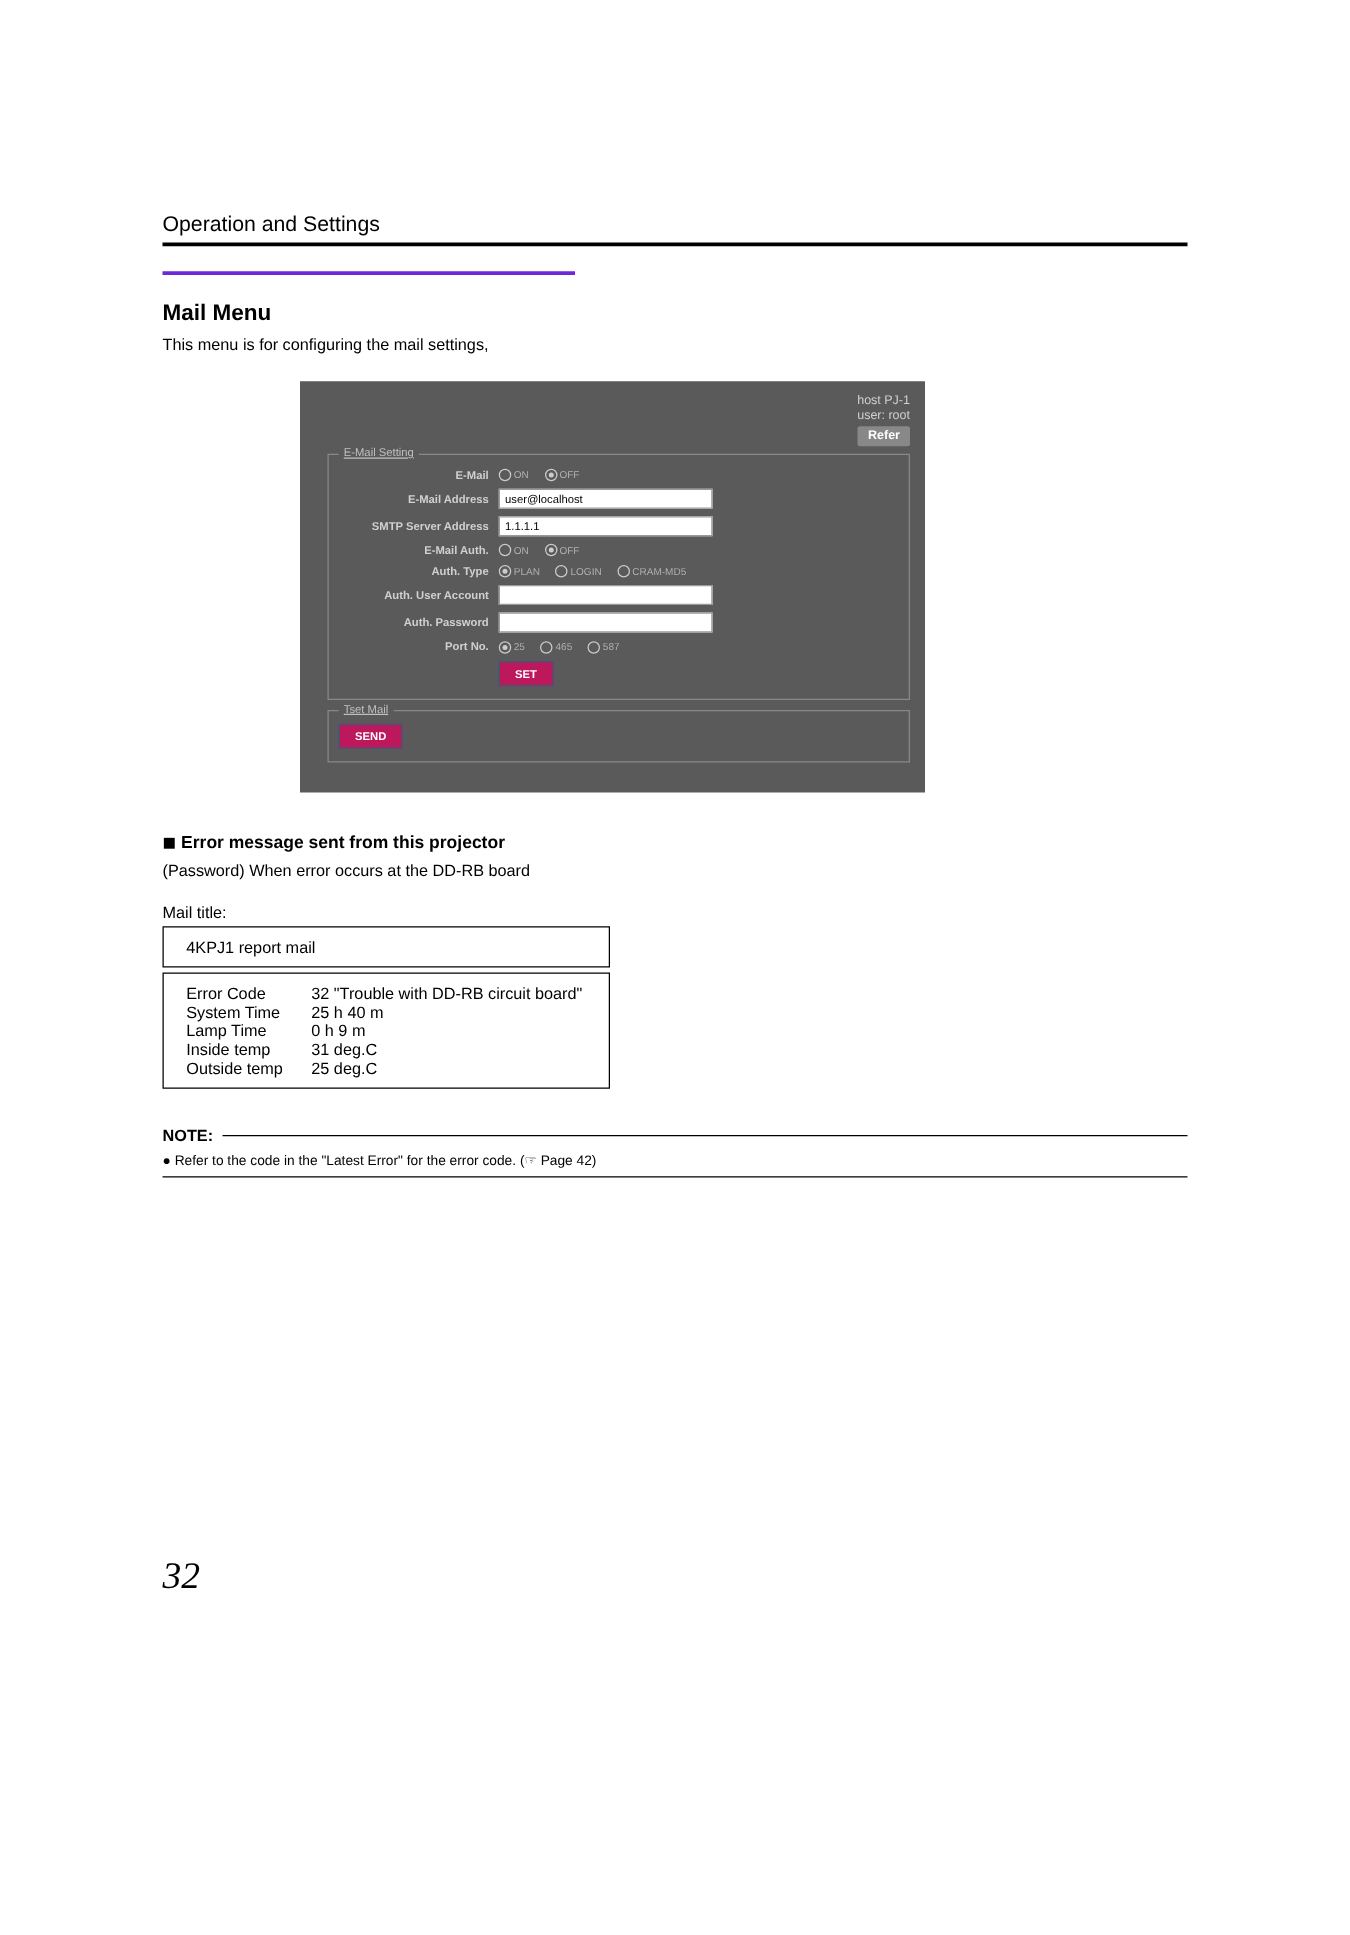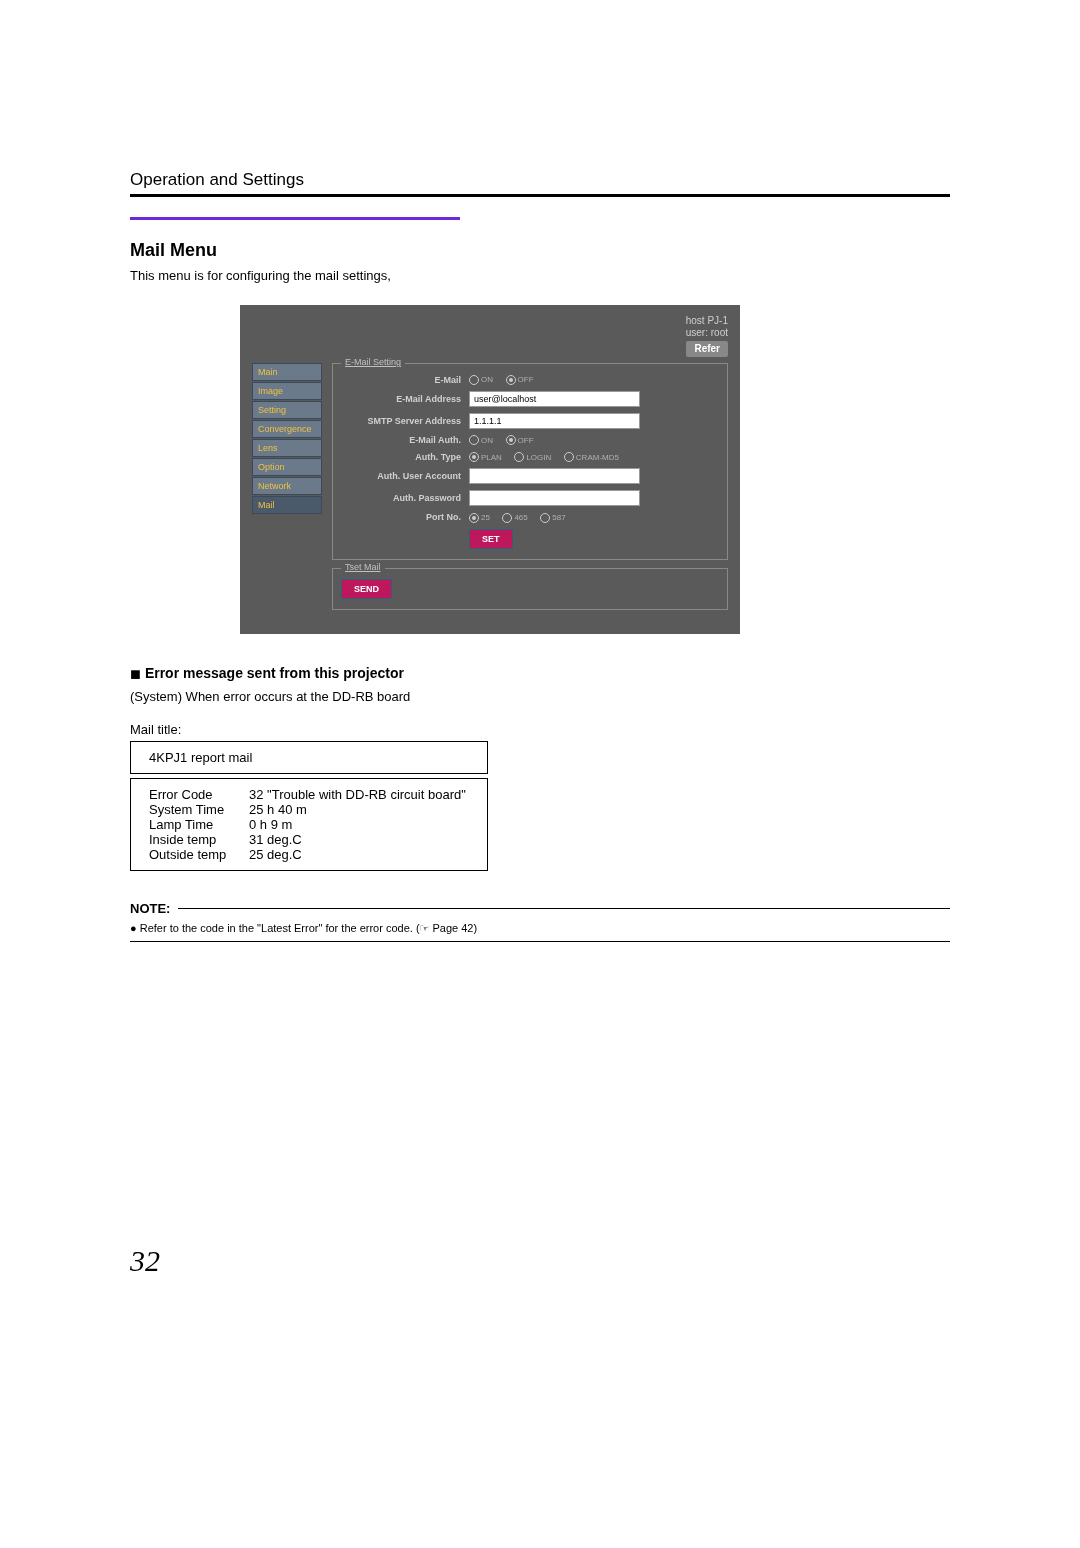--- a/index.html
+++ b/index.html
@@ -261,30 +261,20 @@
     <span>This menu is for configuring the mail settings,</span><br>
   </div>
 
   <div class="ui-wrap">
     <div class="ui-top">
       <span>host PJ-1</span><br>
       <span>user: root</span><br>
       <span class="logout-btn">Refer</span>
     </div>
     <div class="ui-body">
-      <div class="ui-nav">
-        <div class="ui-nav-item">Main</div>
-        <div class="ui-nav-item">Image</div>
-        <div class="ui-nav-item">Setting</div>
-        <div class="ui-nav-item">Convergence</div>
-        <div class="ui-nav-item">Lens</div>
-        <div class="ui-nav-item">Option</div>
-        <div class="ui-nav-item">Network</div>
-        <div class="ui-nav-item active">Mail</div>
-      </div>
       <div class="ui-main">
         <div class="fieldset">
           <div class="legend">E-Mail Setting</div>
 
           <div class="frow">
             <div class="flabel">E-Mail</div>
             <div class="fval">
               <span class="radio"></span><span class="rlbl">ON</span>
               <span class="radio sel"></span><span class="rlbl">OFF</span>
             </div>
@@ -345,21 +335,21 @@
           <div class="legend">Tset Mail</div>
           <span class="ui-btn">SEND</span>
         </div>
       </div>
     </div>
   </div>
 
   <div class="subsection">
     <span class="sq">■</span><span>Error message sent from this projector</span>
   </div>
-  <div class="example">(System) When error occurs at the DD-RB board</div>
+  <div class="example">(Password) When error occurs at the DD-RB board</div>
 
   <div class="label-sm">Mail title:</div>
   <div class="box">
     <span>4KPJ1 report mail</span>
   </div>
 
   <div class="msg-box" id="msg-box">
       <div class="msg-row">
         <div class="k">Error Code</div>
         <div>32 "Trouble with DD-RB circuit board"</div>

